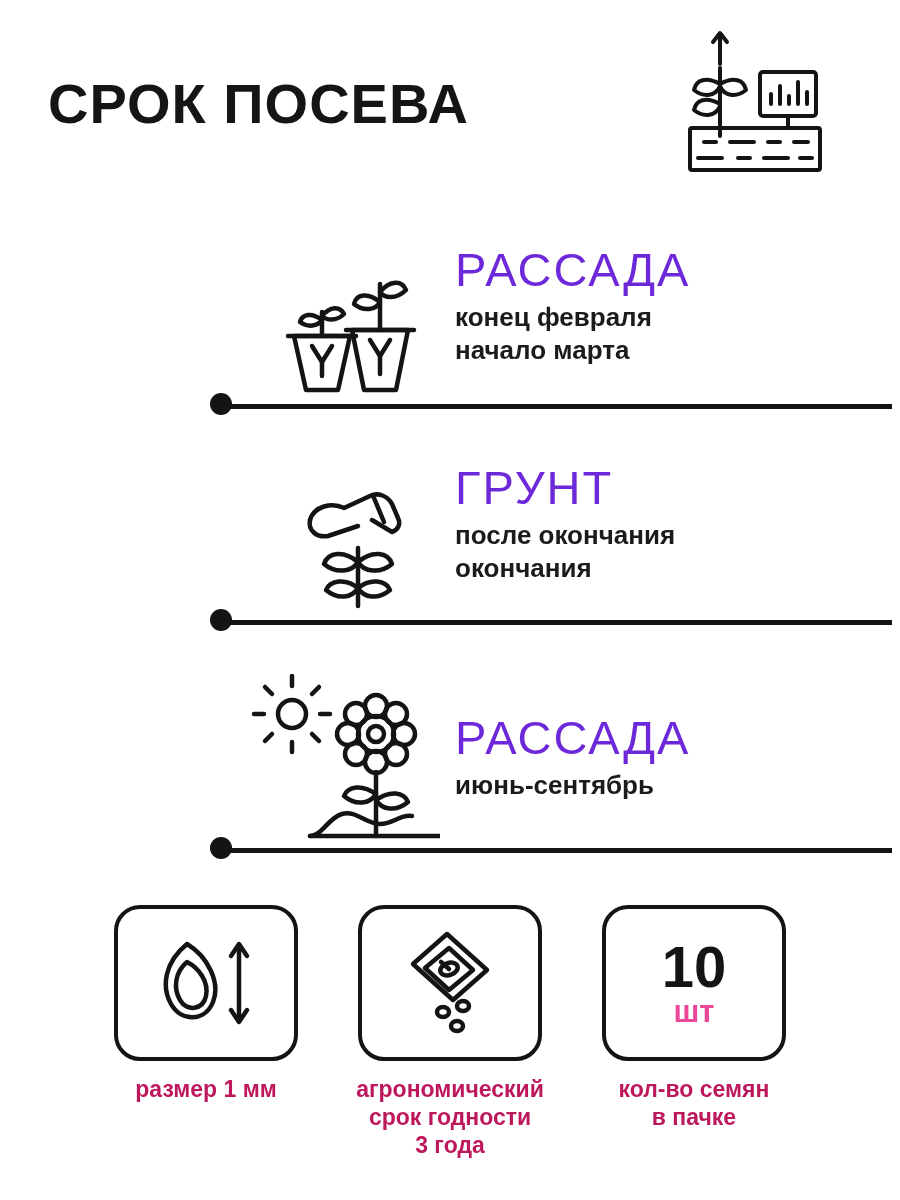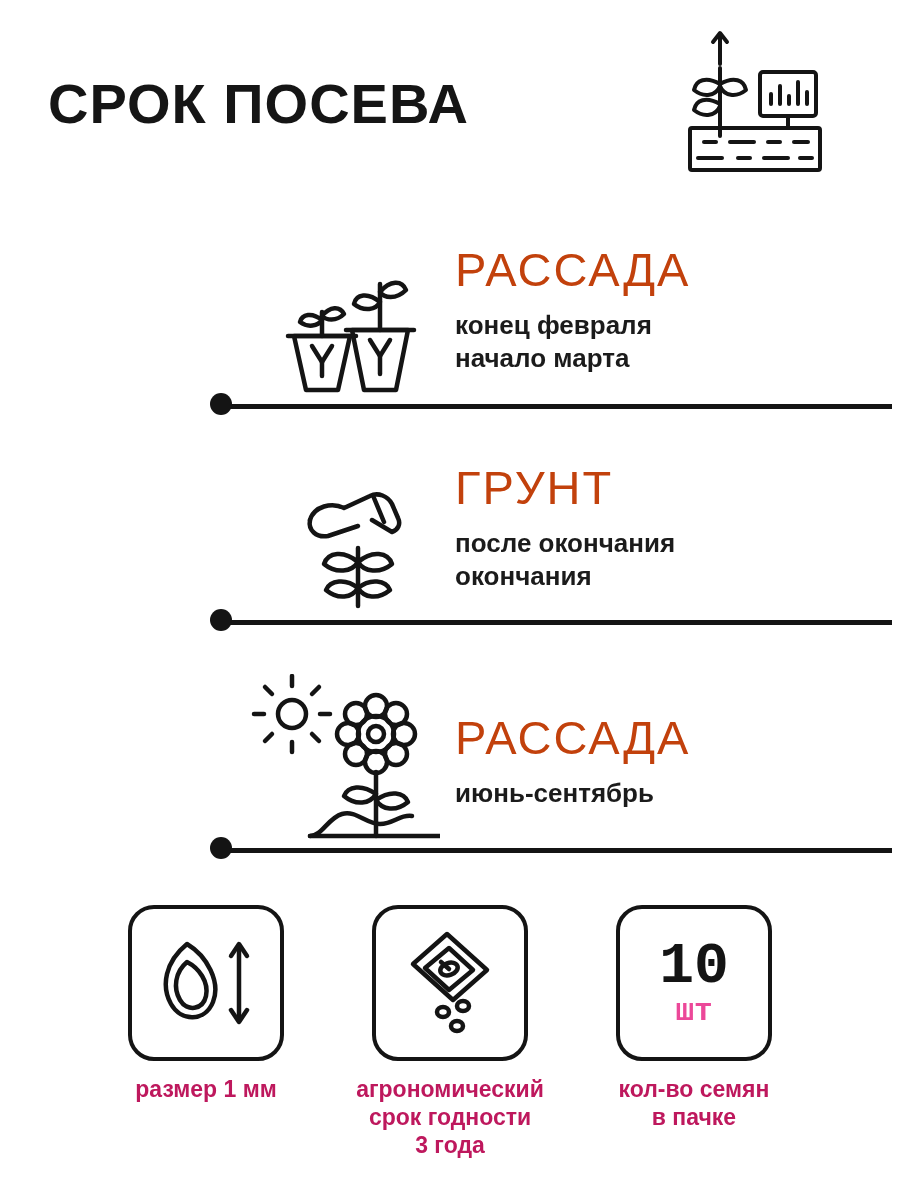--- a/index.html
+++ b/index.html
@@ -67,29 +67,29 @@
     position: absolute;
   }
   .stage-text {
     position: absolute;
   }
   .stage-title {
     font-size: 47px;
     font-weight: normal;
     letter-spacing: 2px;
     line-height: 1;
-    color: #c2410c;
+    color: #6d28d9;
     white-space: nowrap;
   }
   .stage-sub {
     font-size: 26px;
     font-weight: bold;
     line-height: 1.25;
     color: #1b1b1b;
-    margin-top: 16px;
+    margin-top: 8px;
     white-space: nowrap;
   }
 
   
   #stage-seedling { top: 236px; height: 190px; }
   #stage-seedling .stage-line { top: 168px; }
   #stage-seedling .stage-dot  { top: 157px; }
   #stage-seedling .stage-icon { left: 276px; top: 22px; width: 150px; height: 150px; }
   #stage-seedling .stage-text { left: 455px; top: 10px; }
 
@@ -117,29 +117,28 @@
     justify-content: center;
     gap: 68px;
   }
   .badge {
     width: 176px;
     display: flex;
     flex-direction: column;
     align-items: center;
   }
   .badge-box {
-    width: 156px;
+    width: 184px;
     height: 156px;
     border: 4px solid #141414;
     border-radius: 26px;
     display: flex;
     align-items: center;
     justify-content: center;
     background: #fff;
-    font-family: Liberation Mono, monospace;
   }
   .badge-caption {
     margin-top: 14px;
     font-size: 23px;
     font-weight: bold;
     line-height: 1.22;
     text-align: center;
     color: #be185d;
     white-space: pre-line;
   }

